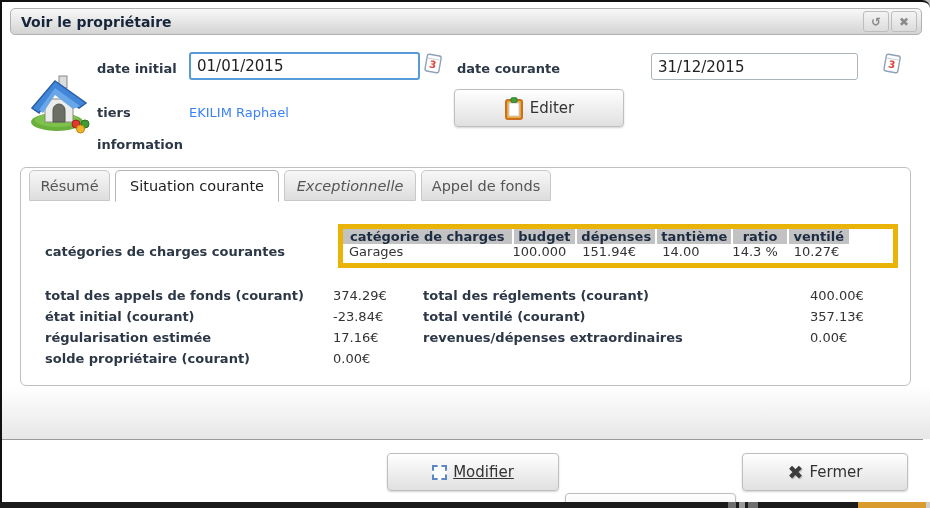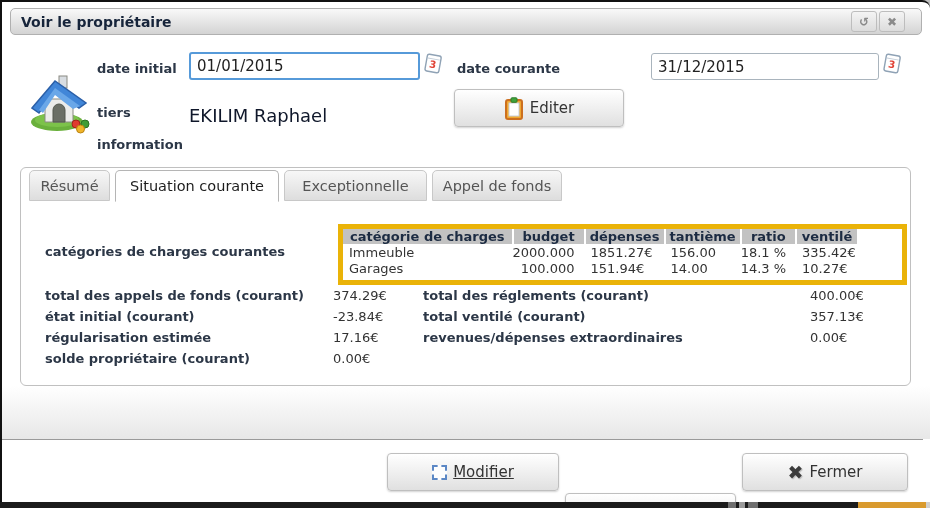--- a/index.html
+++ b/index.html
@@ -12,33 +12,33 @@
     position:absolute; left:0; top:0; width:930px; height:502px;
     background:#ffffff; border-left:2px solid #111; border-top:2px solid #111;
     border-radius:0 8px 0 0;
   }
 
   
   .titlebar {
     position:absolute; left:8px; top:6px; right:8px; height:27px;
     background:linear-gradient(#f9f9f9,#d3d3d3);
     border:1px solid #b0b0b0; border-radius:5px;
-    display:flex; align-items:center; padding:0 16px 0 10px;
+    display:flex; align-items:center; padding:0 4px 0 10px;
   }
   .titlebar .title { font-size:14px; font-weight:bold; color:#16243a; flex:1; }
   .tb-btn {
     width:26px; height:21px; margin-left:2px;
     background:linear-gradient(#f4f4f4,#dcdcdc); border:1px solid #bdbdbd; border-radius:3px;
     color:#8a8a8a; font-size:12px; font-weight:bold; line-height:18px; text-align:center;
     cursor:pointer; font-family:inherit;
   }
 
   
   .lbl { position:absolute; font-size:13px; font-weight:bold; color:#2c3747; }
-  .val { position:absolute; font-size:18px; color:#0f172a; }
+  .val { position:absolute; font-size:13px; color:#3b82f6; }
   .date-input {
     position:absolute; height:28px; font-size:15px; color:#222; padding:0 6px;
     font-family:inherit; border-radius:3px; background:#fff;
   }
   .date-input.focused { border:2px solid #569ad9; }
   .date-input.normal  { border:1px solid #a9b4bd; }
   .cal-btn { position:absolute; width:22px; height:24px; background:none; border:none; cursor:pointer; padding:0; }
 
   .btn {
     background:linear-gradient(#ffffff,#e0e0e0); border:1px solid #bfbfbf; border-radius:4px;
@@ -52,21 +52,21 @@
     position:absolute; left:18px; top:165px; width:891px; height:219px;
     background:#fff; border:1px solid #c0c0c0; border-radius:6px;padding-left:22px;
   }
   .tabs { position:absolute; left:8px; top:2px; display:flex; gap:5px; }
   .tab {
     height:31px; border-radius:5px 5px 0 0; font-size:14.5px; font-family:inherit;
     display:flex; align-items:center; justify-content:center; cursor:pointer;
     background:linear-gradient(#f7f7f7,#dddddd); border:1px solid #c8c8c8; color:#555;
   }
   .tab.active { background:#fff; border:1px solid #b5b5b5; border-bottom:1px solid #fff; height:32px; color:#1d1d1d; }
-  .t0 { width:81px; } .t1 { width:164px; } .t2 { width:143px; } .t3 { width:130px; }
+  .t0 { width:81px; } .t1 { width:164px; } .t2 { width:132px;font-style:italic; } .t3 { width:130px; }
 
   
   .ctable { position:absolute; left:317px; top:56px; border-collapse:collapse; border:5px solid #eab308; background:#fff; }
   .ctable th {
     background:#c2c2c2; color:#1c2b42; font-size:13px; font-weight:bold;
     height:17px; text-align:center; padding:0 4px; border-left:2px solid #fff;
   }
   .ctable th:first-child { border-left:none; }
   .ctable th.filler { background:#fff; }
   .ctable td { font-size:13px; color:#333; height:17px; padding:0 0 0 6px; white-space:nowrap; }
@@ -132,21 +132,21 @@
           <g transform="rotate(10 11 12)">
             <rect x="4" y="3" width="14" height="17" rx="2" fill="#fff" stroke="#8fa2b5" stroke-width="1.4"></rect>
             <path d="M5 7 h12" stroke="#c3cdd8" stroke-width="1"></path>
             <text x="11" y="16" text-anchor="middle" font-size="10" font-weight="bold" fill="#e04438" font-family="DejaVu Sans, sans-serif">3</text>
           </g>
         </svg>
       </span>
     </button>
 
     <span class="lbl" style="left:455px;top:59px;">date courante</span>
-    <input class="date-input normal" style="left: 649px; top: 51px; width: 228px; height: 27px;" value="31/12/2015">
+    <input class="date-input normal" style="left: 649px; top: 51px; width: 207px; height: 27px;" value="31/12/2015">
     <button class="cal-btn" style="left:879px;top:50px;">
       <span>
         <svg width="22" height="24" viewBox="0 0 22 24">
           <g transform="rotate(10 11 12)">
             <rect x="4" y="3" width="14" height="17" rx="2" fill="#fff" stroke="#8fa2b5" stroke-width="1.4"></rect>
             <path d="M5 7 h12" stroke="#c3cdd8" stroke-width="1"></path>
             <text x="11" y="16" text-anchor="middle" font-size="10" font-weight="bold" fill="#e04438" font-family="DejaVu Sans, sans-serif">3</text>
           </g>
         </svg>
       </span>
@@ -186,29 +186,20 @@
             <th class="c1">budget</th>
             <th class="c2">dépenses</th>
             <th class="c3">tantième</th>
             <th class="c4">ratio</th>
             <th class="c5">ventilé</th>
             <th class="c6 filler"></th>
           </tr>
         </thead>
         <tbody>
           <tr>
-            <td>Immeuble</td>
-            <td class="num-r">2000.000</td>
-            <td>1851.27€</td>
-            <td>156.00</td>
-            <td class="num-r">18.1 %</td>
-            <td>335.42€</td>
-            <td></td>
-          </tr>
-          <tr>
             <td>Garages</td>
             <td class="num-r">100.000</td>
             <td>151.94€</td>
             <td>14.00</td>
             <td class="num-r">14.3 %</td>
             <td>10.27€</td>
             <td></td>
           </tr>
         </tbody>
       </table>

